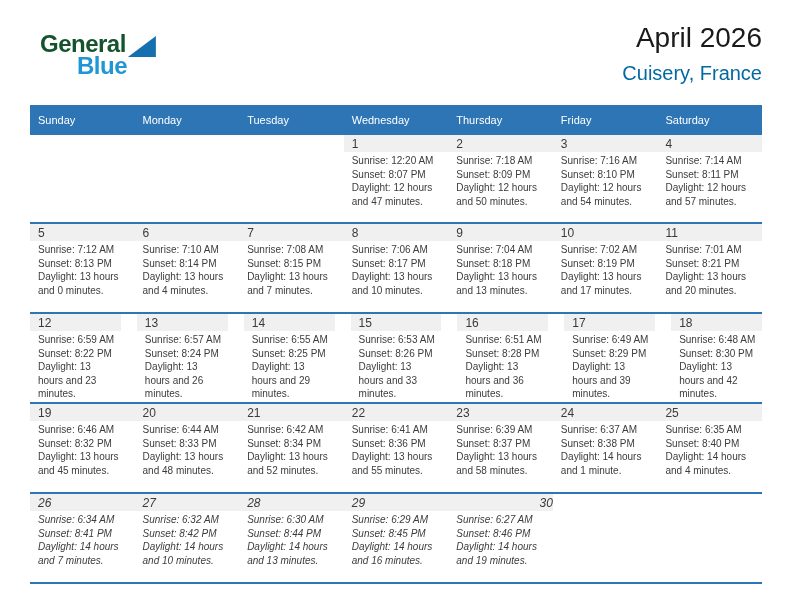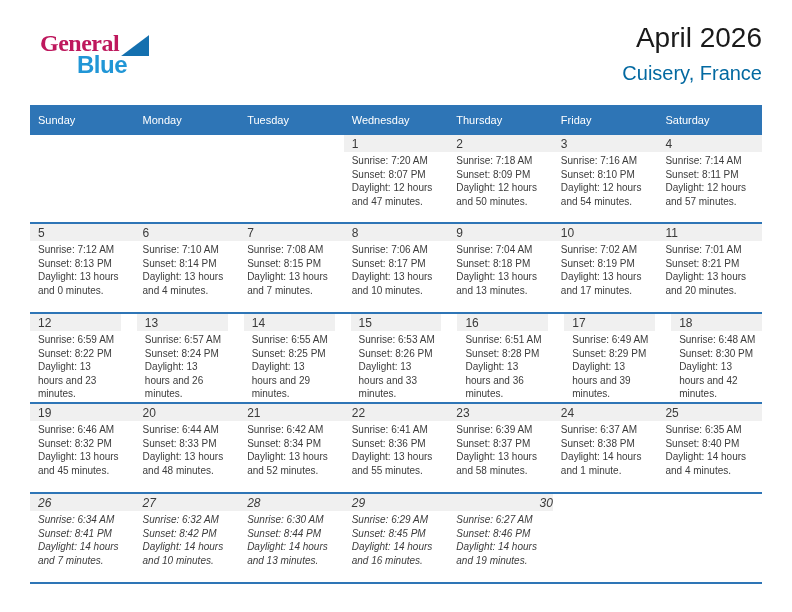--- a/index.html
+++ b/index.html
@@ -10,21 +10,21 @@
     color: #3c3c3c;
     overflow: hidden;
   }
   .page { width: 792px; height: 612px; padding: 14px 30px 0 30px; }
 
   
   .top { display: flex; justify-content: space-between; align-items: flex-start; height: 91px; }
   .logo { padding-top: 16px; padding-left: 10px; }
   .logo-row { display: flex; align-items: flex-end; }
   .logo-general {
-    font-size: 24px; font-weight: 700; letter-spacing: -0.5px; color: #be185d; font-family: Liberation Serif, serif;
+    font-size: 24px; font-weight: 700; letter-spacing: -0.5px; color: #14532d;
   }
   .logo-triangle {
     display: inline-block; width: 28px; height: 21px; margin-left: 2px; margin-bottom: 1px;
     clip-path: polygon(0 100%, 100% 0, 100% 100%);
   }
   .logo-blue { font-size: 24px; font-weight: 700; letter-spacing: -0.5px; margin-left: 37px; margin-top: -6px; }
   .titles { text-align: right; padding-top: 8px; }
   .month-title { font-size: 28px; color: #1a1a1a; text-align: right; }
   .location { font-size: 20px; color: #0369a1; margin-top: 8px; }
 
@@ -84,21 +84,21 @@
             <div class="date-band" style="background: transparent;"></div>
           </div>
           <div class="day-cell">
             <div class="date-band" style="background: transparent;"></div>
           </div>
           <div class="day-cell">
             <div class="date-band filled" style="background: rgb(240, 240, 240);">
               <span class="date-num">1</span>
             </div>
             <div class="cell-lines">
-              <div class="cell-line">Sunrise: 7:20 AM</div>
+              <div class="cell-line">Sunrise: 12:20 AM</div>
               <div class="cell-line">Sunset: 8:07 PM</div>
               <div class="cell-line">Daylight: 12 hours and 47 minutes.</div>
             </div>
           </div>
           <div class="day-cell">
             <div class="date-band filled" style="background: rgb(240, 240, 240);">
               <span class="date-num">2</span>
             </div>
             <div class="cell-lines">
               <div class="cell-line">Sunrise: 7:18 AM</div>

